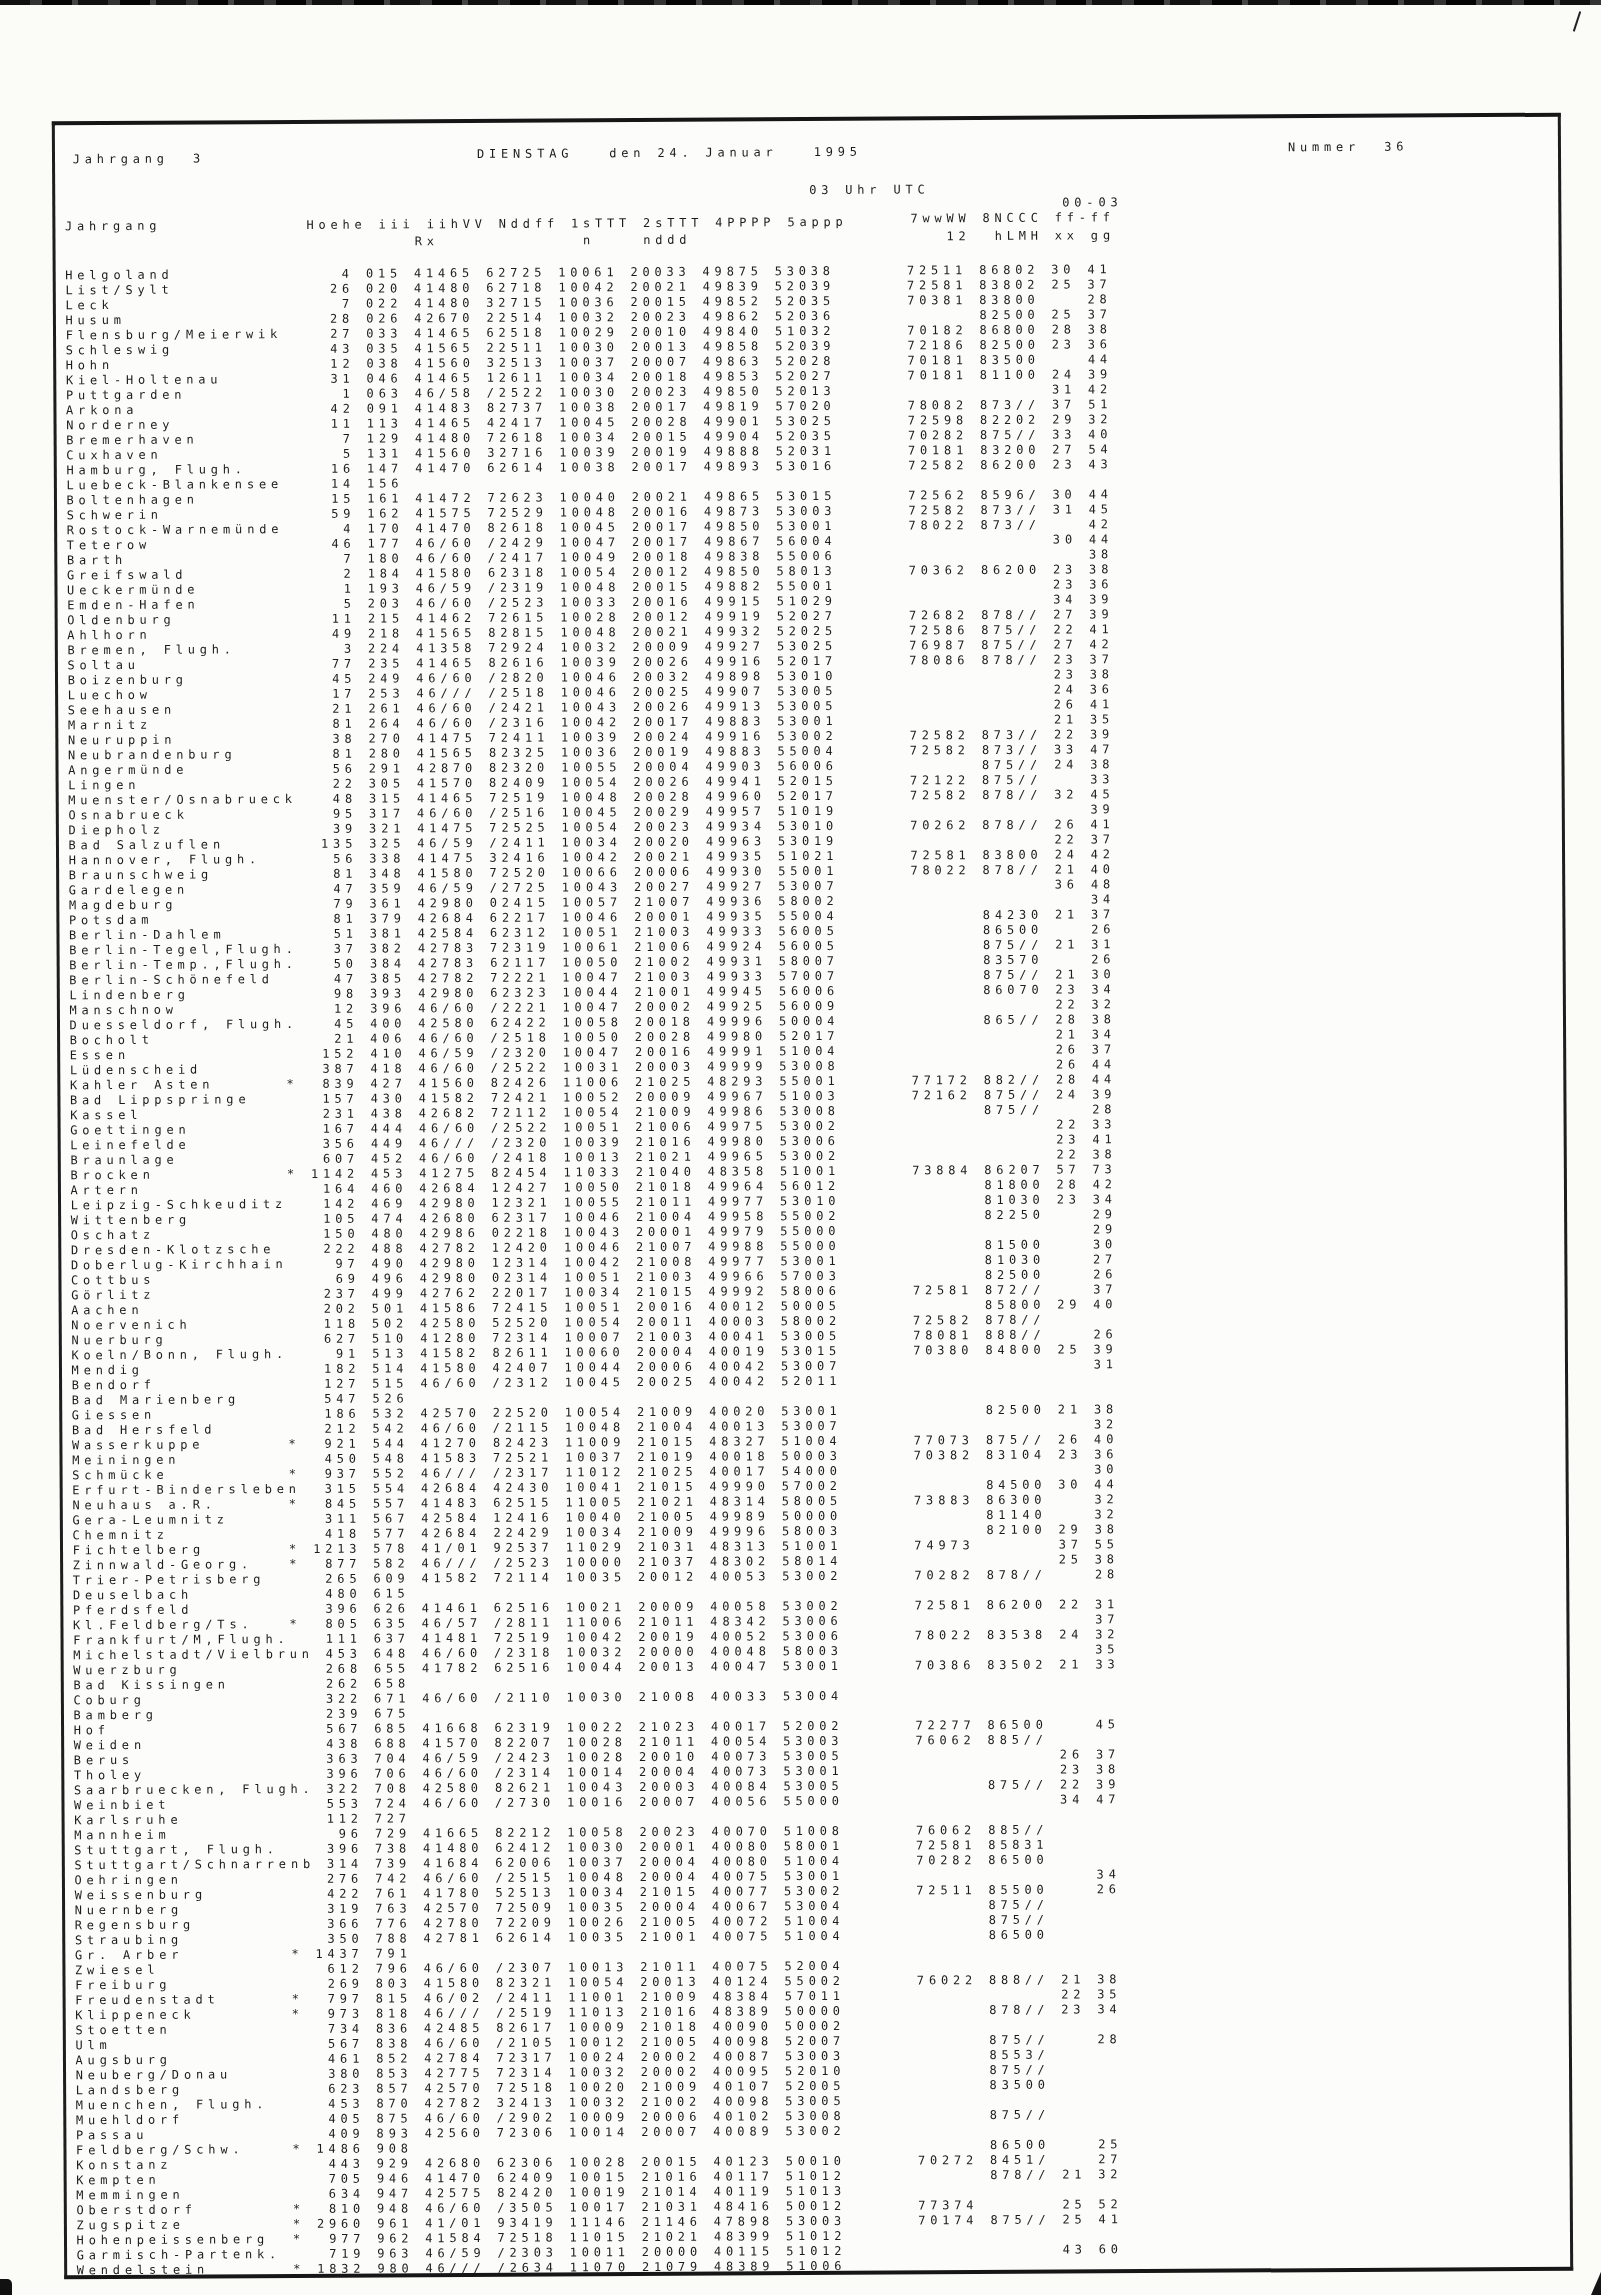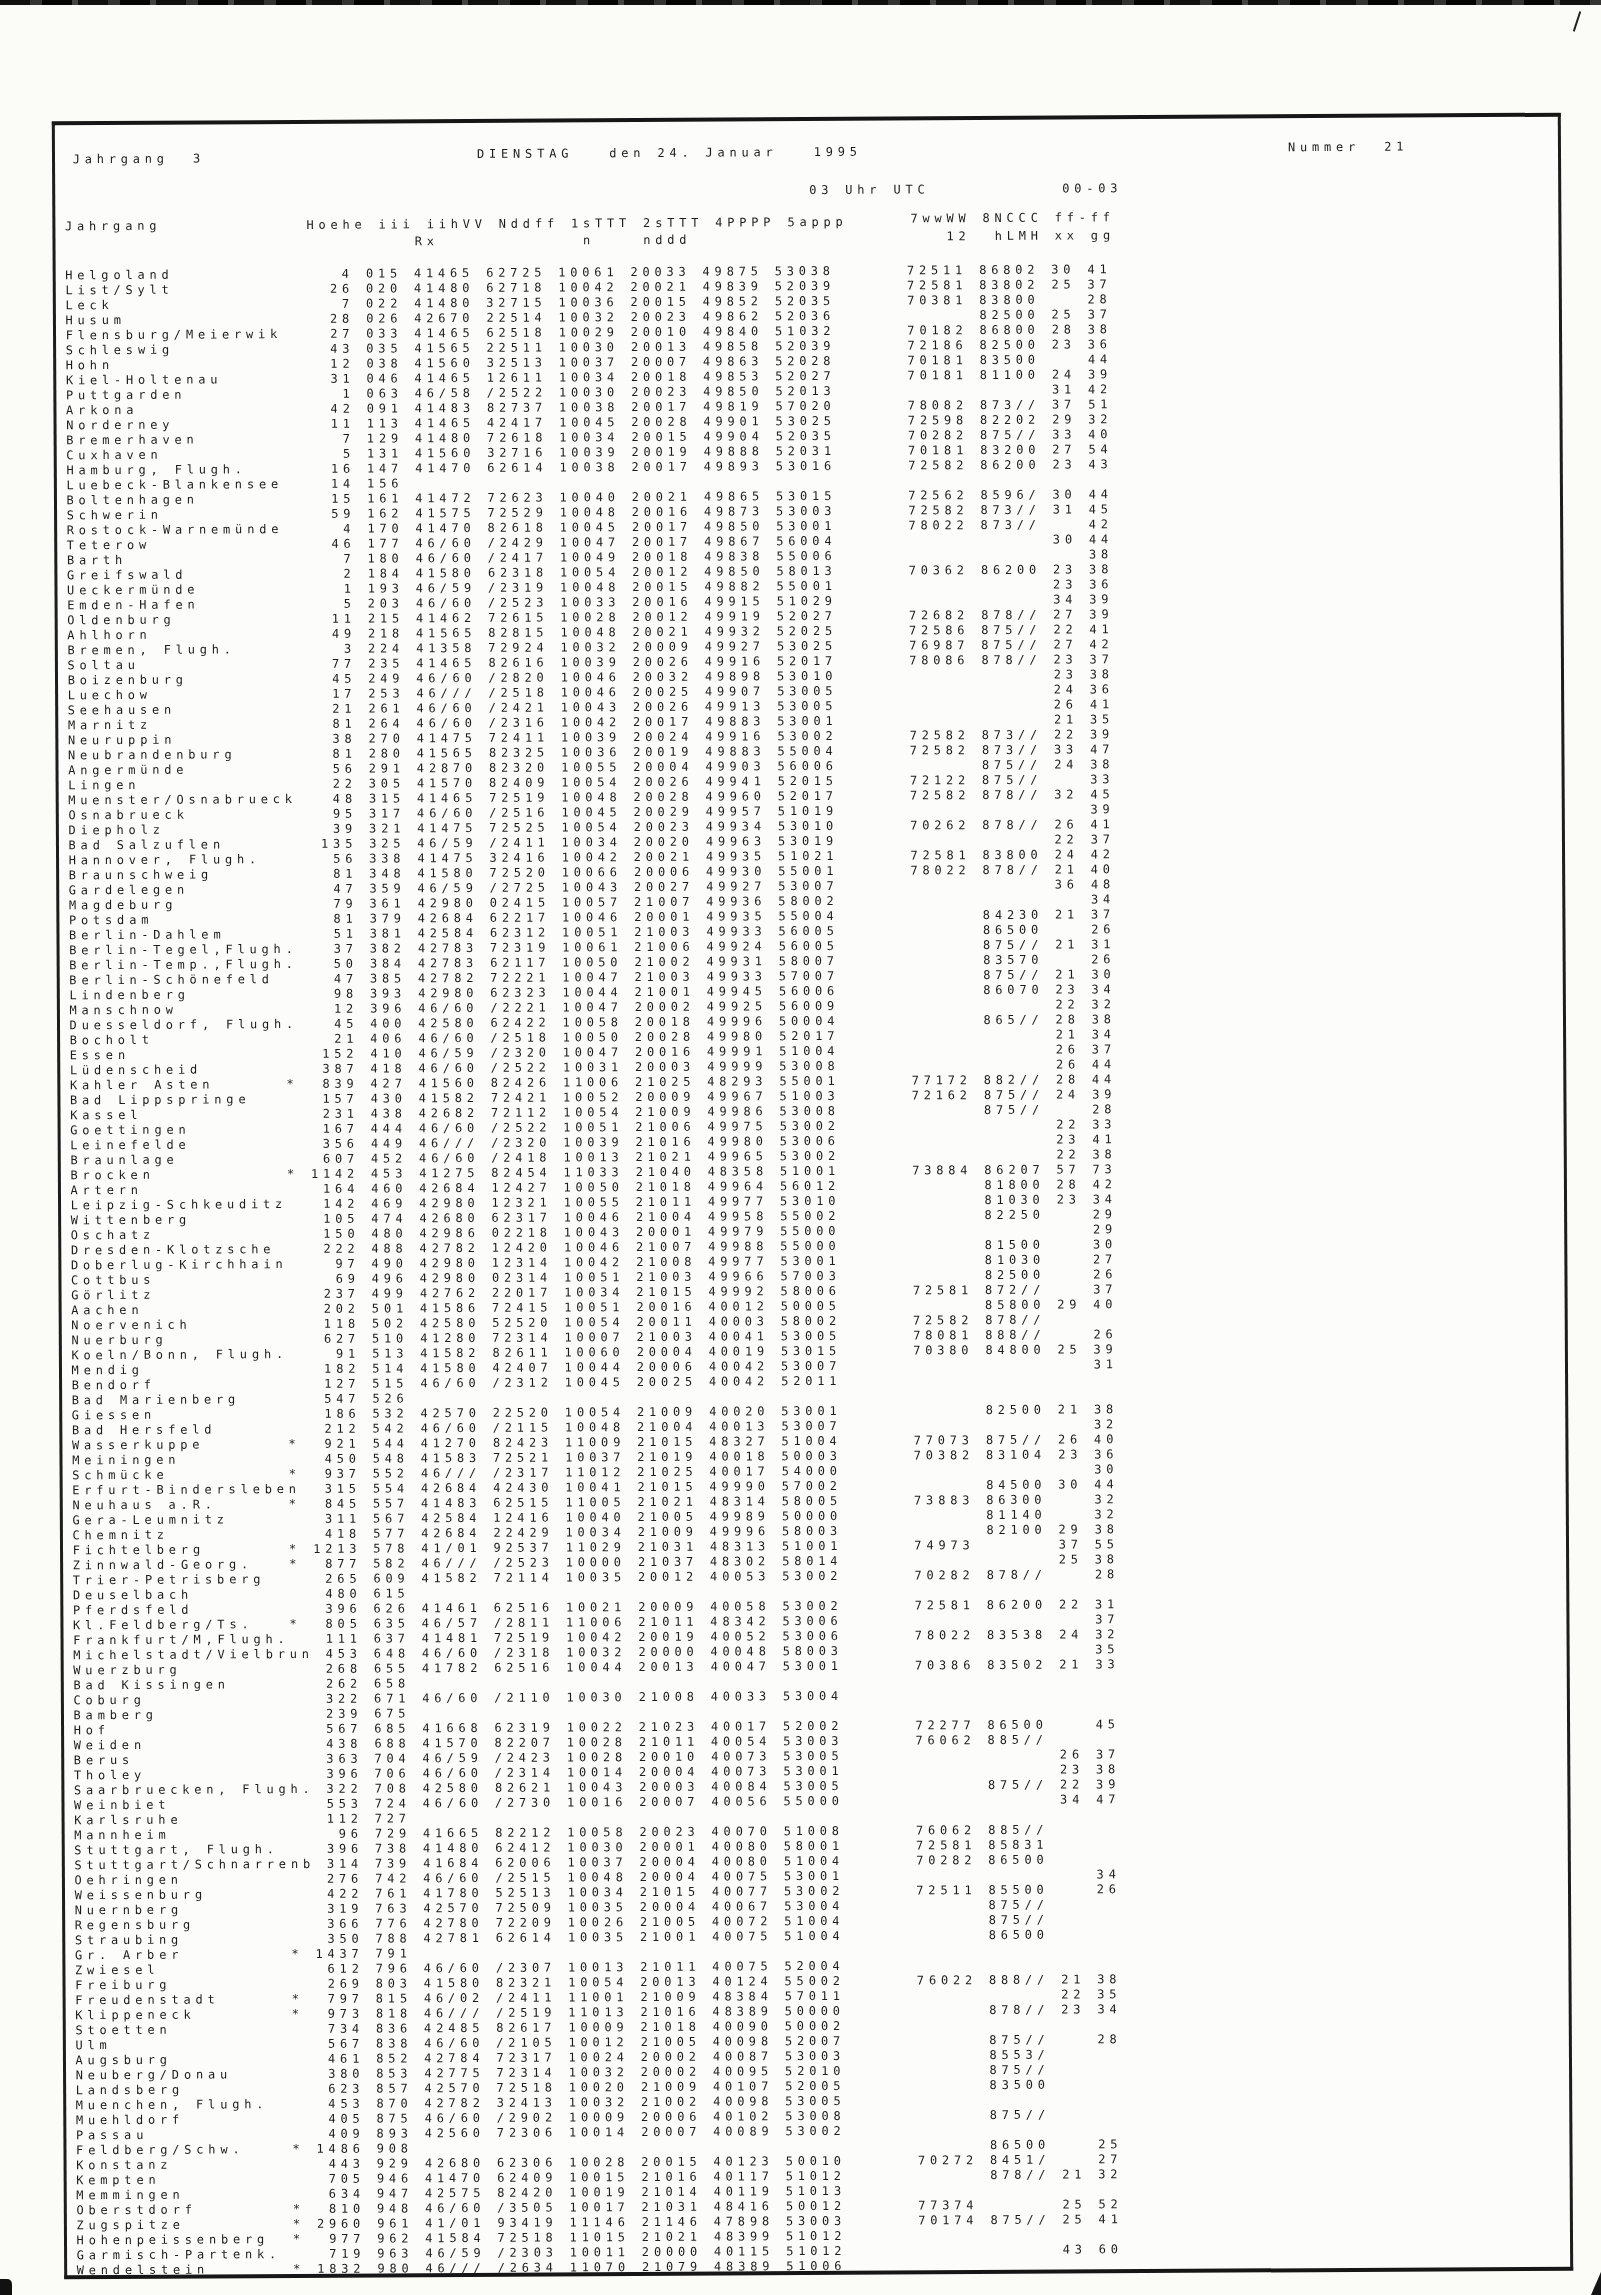--- a/index.html
+++ b/index.html
@@ -52,24 +52,24 @@
 
 <div class="scanbar-top"></div>
 <div class="slash-mark"></div>
 <div class="blob-bl"></div>
 <div class="blob-br"></div>
 
 <div class="sheet">
 
   <span class="abs mono" style="left:17.6px;top:27px">Jahrgang  3</span>
   <span class="abs mono" style="left:422px;top:24px">DIENSTAG   den 24. Januar   1995</span>
-  <span class="abs mono" style="left:1233px;top:21.6px">Nummer  21</span>
+  <span class="abs mono" style="left:1233px;top:21.6px">Nummer  36</span>
 
   <span class="abs mono" style="left:754px;top:62px">03 Uhr UTC</span>
-  <span class="abs mono" style="left:1007px;top:62px">00-03</span>
+  <span class="abs mono" style="left:1007px;top:76px">00-03</span>
 
   <span class="abs mono" style="left:9.6px;top:94px">Jahrgang</span>
   <span class="abs mono" style="left:251px;top:94px">Hoehe iii iihVV Nddff 1sTTT 2sTTT 4PPPP 5appp</span>
   <span class="abs mono" style="left:855px;top:91px">7wwWW 8NCCC ff-ff</span>
   <span class="abs mono" style="left:251px;top:111px">         Rx            n    nddd</span>
   <span class="abs mono" style="left:855px;top:109px">   12  hLMH xx gg</span>
 
   <div id="rows" class="mono"><div>Helgoland              4 015 41465 62725 10061 20033 49875 53038      72511 86802 30 41</div><div>List/Sylt             26 020 41480 62718 10042 20021 49839 52039      72581 83802 25 37</div><div>Leck                   7 022 41480 32715 10036 20015 49852 52035      70381 83800    28</div><div>Husum                 28 026 42670 22514 10032 20023 49862 52036            82500 25 37</div><div>Flensburg/Meierwik    27 033 41465 62518 10029 20010 49840 51032      70182 86800 28 38</div><div>Schleswig             43 035 41565 22511 10030 20013 49858 52039      72186 82500 23 36</div><div>Hohn                  12 038 41560 32513 10037 20007 49863 52028      70181 83500    44</div><div>Kiel-Holtenau         31 046 41465 12611 10034 20018 49853 52027      70181 81100 24 39</div><div>Puttgarden             1 063 46/58 /2522 10030 20023 49850 52013                  31 42</div><div>Arkona                42 091 41483 82737 10038 20017 49819 57020      78082 873// 37 51</div><div>Norderney             11 113 41465 42417 10045 20028 49901 53025      72598 82202 29 32</div><div>Bremerhaven            7 129 41480 72618 10034 20015 49904 52035      70282 875// 33 40</div><div>Cuxhaven               5 131 41560 32716 10039 20019 49888 52031      70181 83200 27 54</div><div>Hamburg, Flugh.       16 147 41470 62614 10038 20017 49893 53016      72582 86200 23 43</div><div>Luebeck-Blankensee    14 156</div><div>Boltenhagen           15 161 41472 72623 10040 20021 49865 53015      72562 8596/ 30 44</div><div>Schwerin              59 162 41575 72529 10048 20016 49873 53003      72582 873// 31 45</div><div>Rostock-Warnemünde     4 170 41470 82618 10045 20017 49850 53001      78022 873//    42</div><div>Teterow               46 177 46/60 /2429 10047 20017 49867 56004                  30 44</div><div>Barth                  7 180 46/60 /2417 10049 20018 49838 55006                     38</div><div>Greifswald             2 184 41580 62318 10054 20012 49850 58013      70362 86200 23 38</div><div>Ueckermünde            1 193 46/59 /2319 10048 20015 49882 55001                  23 36</div><div>Emden-Hafen            5 203 46/60 /2523 10033 20016 49915 51029                  34 39</div><div>Oldenburg             11 215 41462 72615 10028 20012 49919 52027      72682 878// 27 39</div><div>Ahlhorn               49 218 41565 82815 10048 20021 49932 52025      72586 875// 22 41</div><div>Bremen, Flugh.         3 224 41358 72924 10032 20009 49927 53025      76987 875// 27 42</div><div>Soltau                77 235 41465 82616 10039 20026 49916 52017      78086 878// 23 37</div><div>Boizenburg            45 249 46/60 /2820 10046 20032 49898 53010                  23 38</div><div>Luechow               17 253 46/// /2518 10046 20025 49907 53005                  24 36</div><div>Seehausen             21 261 46/60 /2421 10043 20026 49913 53005                  26 41</div><div>Marnitz               81 264 46/60 /2316 10042 20017 49883 53001                  21 35</div><div>Neuruppin             38 270 41475 72411 10039 20024 49916 53002      72582 873// 22 39</div><div>Neubrandenburg        81 280 41565 82325 10036 20019 49883 55004      72582 873// 33 47</div><div>Angermünde            56 291 42870 82320 10055 20004 49903 56006            875// 24 38</div><div>Lingen                22 305 41570 82409 10054 20026 49941 52015      72122 875//    33</div><div>Muenster/Osnabrueck   48 315 41465 72519 10048 20028 49960 52017      72582 878// 32 45</div><div>Osnabrueck            95 317 46/60 /2516 10045 20029 49957 51019                     39</div><div>Diepholz              39 321 41475 72525 10054 20023 49934 53010      70262 878// 26 41</div><div>Bad Salzuflen        135 325 46/59 /2411 10034 20020 49963 53019                  22 37</div><div>Hannover, Flugh.      56 338 41475 32416 10042 20021 49935 51021      72581 83800 24 42</div><div>Braunschweig          81 348 41580 72520 10066 20006 49930 55001      78022 878// 21 40</div><div>Gardelegen            47 359 46/59 /2725 10043 20027 49927 53007                  36 48</div><div>Magdeburg             79 361 42980 02415 10057 21007 49936 58002                     34</div><div>Potsdam               81 379 42684 62217 10046 20001 49935 55004            84230 21 37</div><div>Berlin-Dahlem         51 381 42584 62312 10051 21003 49933 56005            86500    26</div><div>Berlin-Tegel,Flugh.   37 382 42783 72319 10061 21006 49924 56005            875// 21 31</div><div>Berlin-Temp.,Flugh.   50 384 42783 62117 10050 21002 49931 58007            83570    26</div><div>Berlin-Schönefeld     47 385 42782 72221 10047 21003 49933 57007            875// 21 30</div><div>Lindenberg            98 393 42980 62323 10044 21001 49945 56006            86070 23 34</div><div>Manschnow             12 396 46/60 /2221 10047 20002 49925 56009                  22 32</div><div>Duesseldorf, Flugh.   45 400 42580 62422 10058 20018 49996 50004            865// 28 38</div><div>Bocholt               21 406 46/60 /2518 10050 20028 49980 52017                  21 34</div><div>Essen                152 410 46/59 /2320 10047 20016 49991 51004                  26 37</div><div>Lüdenscheid          387 418 46/60 /2522 10031 20003 49999 53008                  26 44</div><div>Kahler Asten      *  839 427 41560 82426 11006 21025 48293 55001      77172 882// 28 44</div><div>Bad Lippspringe      157 430 41582 72421 10052 20009 49967 51003      72162 875// 24 39</div><div>Kassel               231 438 42682 72112 10054 21009 49986 53008            875//    28</div><div>Goettingen           167 444 46/60 /2522 10051 21006 49975 53002                  22 33</div><div>Leinefelde           356 449 46/// /2320 10039 21016 49980 53006                  23 41</div><div>Braunlage            607 452 46/60 /2418 10013 21021 49965 53002                  22 38</div><div>Brocken           * 1142 453 41275 82454 11033 21040 48358 51001      73884 86207 57 73</div><div>Artern               164 460 42684 12427 10050 21018 49964 56012            81800 28 42</div><div>Leipzig-Schkeuditz   142 469 42980 12321 10055 21011 49977 53010            81030 23 34</div><div>Wittenberg           105 474 42680 62317 10046 21004 49958 55002            82250    29</div><div>Oschatz              150 480 42986 02218 10043 20001 49979 55000                     29</div><div>Dresden-Klotzsche    222 488 42782 12420 10046 21007 49988 55000            81500    30</div><div>Doberlug-Kirchhain    97 490 42980 12314 10042 21008 49977 53001            81030    27</div><div>Cottbus               69 496 42980 02314 10051 21003 49966 57003            82500    26</div><div>Görlitz              237 499 42762 22017 10034 21015 49992 58006      72581 872//    37</div><div>Aachen               202 501 41586 72415 10051 20016 40012 50005            85800 29 40</div><div>Noervenich           118 502 42580 52520 10054 20011 40003 58002      72582 878//</div><div>Nuerburg             627 510 41280 72314 10007 21003 40041 53005      78081 888//    26</div><div>Koeln/Bonn, Flugh.    91 513 41582 82611 10060 20004 40019 53015      70380 84800 25 39</div><div>Mendig               182 514 41580 42407 10044 20006 40042 53007                     31</div><div>Bendorf              127 515 46/60 /2312 10045 20025 40042 52011</div><div>Bad Marienberg       547 526</div><div>Giessen              186 532 42570 22520 10054 21009 40020 53001            82500 21 38</div><div>Bad Hersfeld         212 542 46/60 /2115 10048 21004 40013 53007                     32</div><div>Wasserkuppe       *  921 544 41270 82423 11009 21015 48327 51004      77073 875// 26 40</div><div>Meiningen            450 548 41583 72521 10037 21019 40018 50003      70382 83104 23 36</div><div>Schmücke          *  937 552 46/// /2317 11012 21025 40017 54000                     30</div><div>Erfurt-Bindersleben  315 554 42684 42430 10041 21015 49990 57002            84500 30 44</div><div>Neuhaus a.R.      *  845 557 41483 62515 11005 21021 48314 58005      73883 86300    32</div><div>Gera-Leumnitz        311 567 42584 12416 10040 21005 49989 50000            81140    32</div><div>Chemnitz             418 577 42684 22429 10034 21009 49996 58003            82100 29 38</div><div>Fichtelberg       * 1213 578 41/01 92537 11029 21031 48313 51001      74973       37 55</div><div>Zinnwald-Georg.   *  877 582 46/// /2523 10000 21037 48302 58014                  25 38</div><div>Trier-Petrisberg     265 609 41582 72114 10035 20012 40053 53002      70282 878//    28</div><div>Deuselbach           480 615</div><div>Pferdsfeld           396 626 41461 62516 10021 20009 40058 53002      72581 86200 22 31</div><div>Kl.Feldberg/Ts.   *  805 635 46/57 /2811 11006 21011 48342 53006                     37</div><div>Frankfurt/M,Flugh.   111 637 41481 72519 10042 20019 40052 53006      78022 83538 24 32</div><div>Michelstadt/Vielbrun 453 648 46/60 /2318 10032 20000 40048 58003                     35</div><div>Wuerzburg            268 655 41782 62516 10044 20013 40047 53001      70386 83502 21 33</div><div>Bad Kissingen        262 658</div><div>Coburg               322 671 46/60 /2110 10030 21008 40033 53004</div><div>Bamberg              239 675</div><div>Hof                  567 685 41668 62319 10022 21023 40017 52002      72277 86500    45</div><div>Weiden               438 688 41570 82207 10028 21011 40054 53003      76062 885//</div><div>Berus                363 704 46/59 /2423 10028 20010 40073 53005                  26 37</div><div>Tholey               396 706 46/60 /2314 10014 20004 40073 53001                  23 38</div><div>Saarbruecken, Flugh. 322 708 42580 82621 10043 20003 40084 53005            875// 22 39</div><div>Weinbiet             553 724 46/60 /2730 10016 20007 40056 55000                  34 47</div><div>Karlsruhe            112 727</div><div>Mannheim              96 729 41665 82212 10058 20023 40070 51008      76062 885//</div><div>Stuttgart, Flugh.    396 738 41480 62412 10030 20001 40080 58001      72581 85831</div><div>Stuttgart/Schnarrenb 314 739 41684 62006 10037 20004 40080 51004      70282 86500</div><div>Oehringen            276 742 46/60 /2515 10048 20004 40075 53001                     34</div><div>Weissenburg          422 761 41780 52513 10034 21015 40077 53002      72511 85500    26</div><div>Nuernberg            319 763 42570 72509 10035 20004 40067 53004            875//</div><div>Regensburg           366 776 42780 72209 10026 21005 40072 51004            875//</div><div>Straubing            350 788 42781 62614 10035 21001 40075 51004            86500</div><div>Gr. Arber         * 1437 791</div><div>Zwiesel              612 796 46/60 /2307 10013 21011 40075 52004</div><div>Freiburg             269 803 41580 82321 10054 20013 40124 55002      76022 888// 21 38</div><div>Freudenstadt      *  797 815 46/02 /2411 11001 21009 48384 57011                  22 35</div><div>Klippeneck        *  973 818 46/// /2519 11013 21016 48389 50000            878// 23 34</div><div>Stoetten             734 836 42485 82617 10009 21018 40090 50002</div><div>Ulm                  567 838 46/60 /2105 10012 21005 40098 52007            875//    28</div><div>Augsburg             461 852 42784 72317 10024 20002 40087 53003            8553/</div><div>Neuberg/Donau        380 853 42775 72314 10032 20002 40095 52010            875//</div><div>Landsberg            623 857 42570 72518 10020 21009 40107 52005            83500</div><div>Muenchen, Flugh.     453 870 42782 32413 10032 21002 40098 53005</div><div>Muehldorf            405 875 46/60 /2902 10009 20006 40102 53008            875//</div><div>Passau               409 893 42560 72306 10014 20007 40089 53002</div><div>Feldberg/Schw.    * 1486 908                                                86500    25</div><div>Konstanz             443 929 42680 62306 10028 20015 40123 50010      70272 8451/    27</div><div>Kempten              705 946 41470 62409 10015 21016 40117 51012            878// 21 32</div><div>Memmingen            634 947 42575 82420 10019 21014 40119 51013</div><div>Oberstdorf        *  810 948 46/60 /3505 10017 21031 48416 50012      77374       25 52</div><div>Zugspitze         * 2960 961 41/01 93419 11146 21146 47898 53003      70174 875// 25 41</div><div>Hohenpeissenberg  *  977 962 41584 72518 11015 21021 48399 51012</div><div>Garmisch-Partenk.    719 963 46/59 /2303 10011 20000 40115 51012                  43 60</div><div>Wendelstein       * 1832 980 46/// /2634 11070 21079 48389 51006</div></div>
 
 </div>

